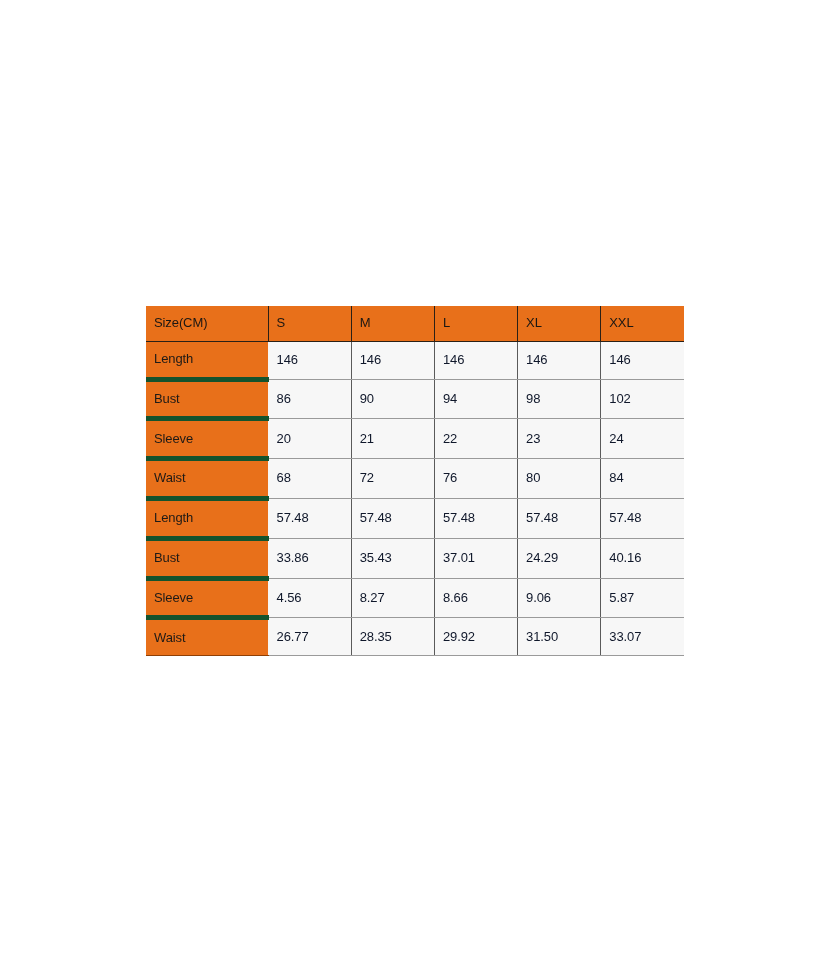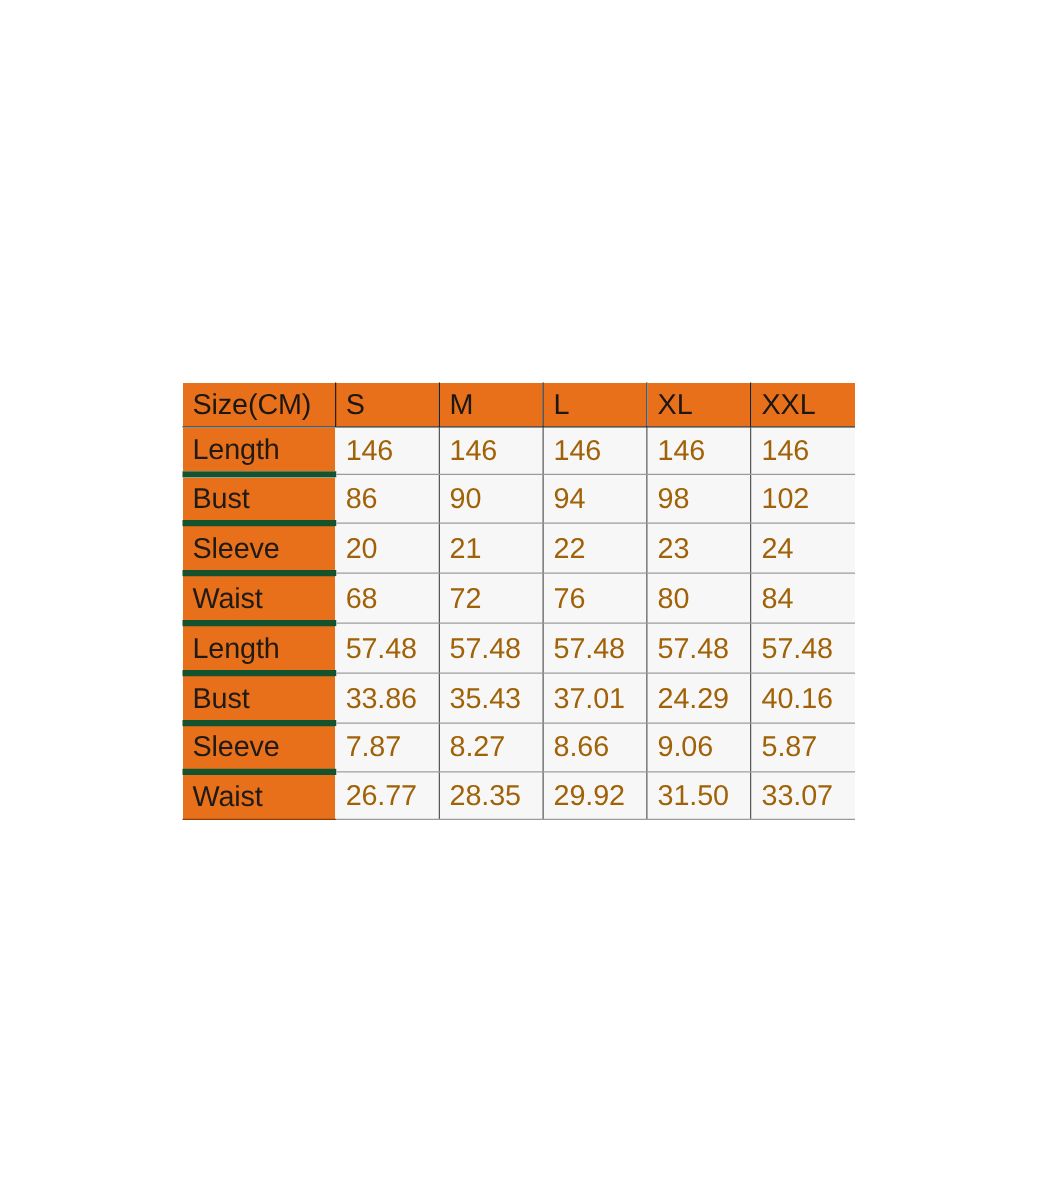--- a/index.html
+++ b/index.html
@@ -30,21 +30,21 @@
     width: 538px;
     height: 348px;
   }
 
   table.size-table col.label-col { width: 122px; }
   table.size-table col.data-col  { width: 83.2px; }
 
   table.size-table td {
     height: 34.8px;
     padding: 0 0 0 8px;
-    font-size: 23px;
+    font-size: 13px;
     line-height: 1.1;
     vertical-align: middle;
     white-space: nowrap;
     overflow: hidden;
     letter-spacing: -0.1px;
   }
 
   
   td.rowlabel {
     background: #E8701A;
@@ -64,21 +64,21 @@
     border-right: 1px solid #2b2016;
     border-bottom: 1px solid #2b2016;
   }
   tr.header-row td.last-col {
     border-right: none;
   }
 
   
   td.datacell {
     background: #F7F7F7;
-    color: #a16207;
+    color: #0f172a;
     border-bottom: 1px solid #9a9a9a;
     border-right: 1px solid #5a5a5a;
   }
   td.datacell.last-col {
     border-right: none;
   }
 
   tr.last-row td.datacell,
   tr.last-row td.rowlabel {
     border-bottom: 1px solid #9a9a9a;
@@ -161,21 +161,21 @@
         <td class="rowlabel">Bust</td>
         <td class="datacell">33.86</td>
         <td class="datacell">35.43</td>
         <td class="datacell">37.01</td>
         <td class="datacell">24.29</td>
         <td class="datacell last-col">40.16</td>
       </tr>
 
       <tr>
         <td class="rowlabel">Sleeve</td>
-        <td class="datacell">7.87</td>
+        <td class="datacell">4.56</td>
         <td class="datacell">8.27</td>
         <td class="datacell">8.66</td>
         <td class="datacell">9.06</td>
         <td class="datacell last-col">5.87</td>
       </tr>
 
       <tr class="last-row">
         <td class="rowlabel">Waist</td>
         <td class="datacell">26.77</td>
         <td class="datacell">28.35</td>

